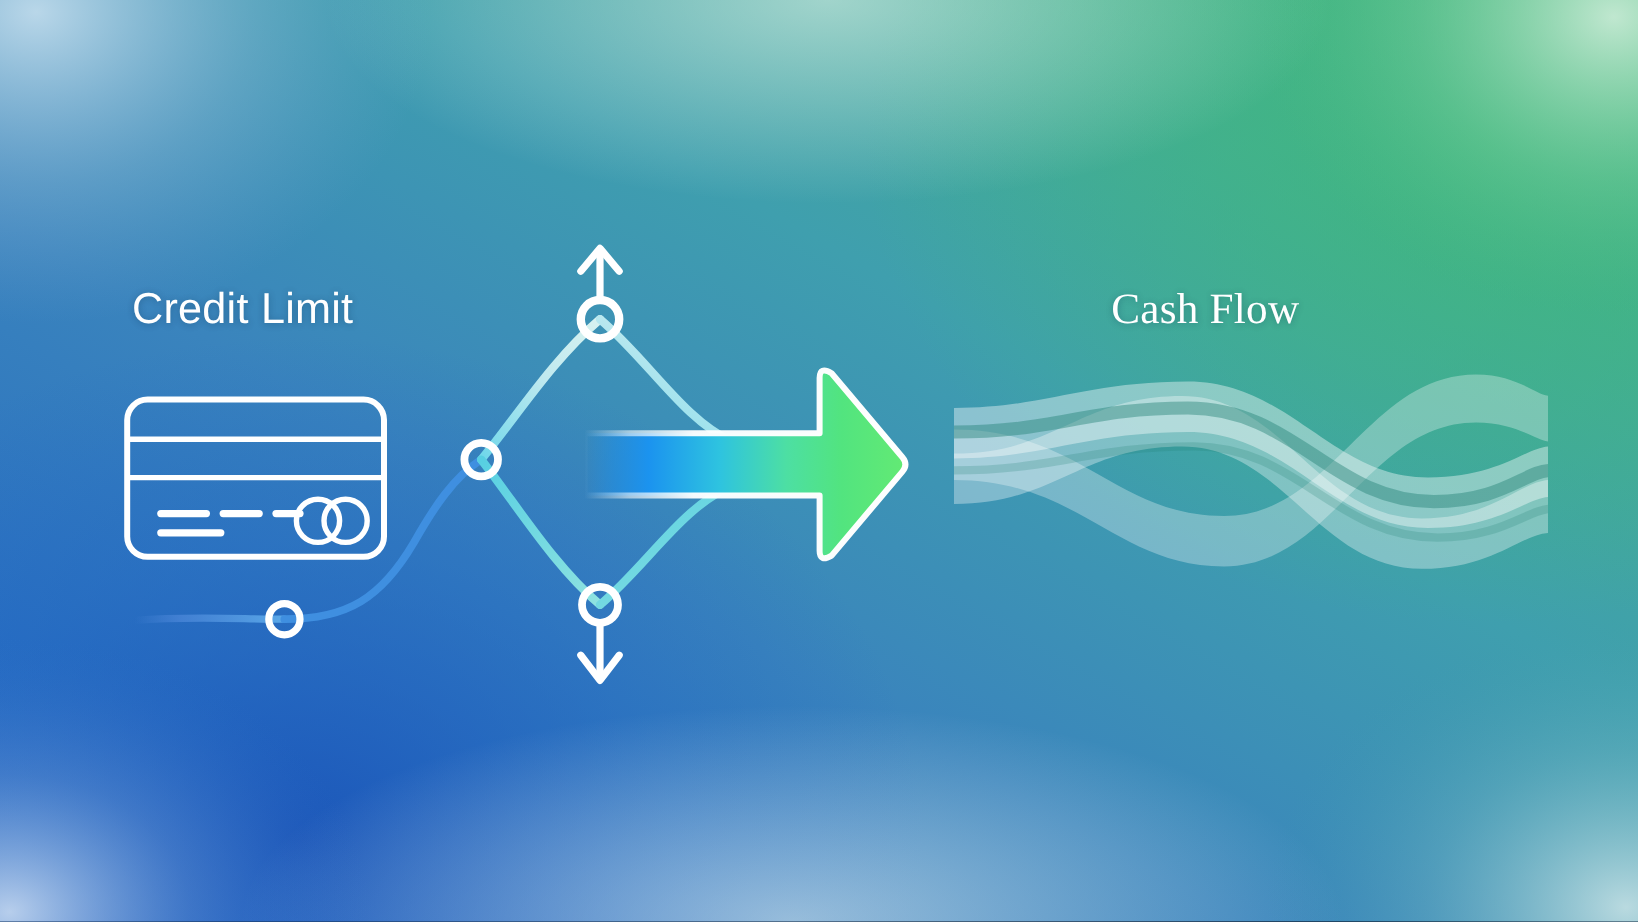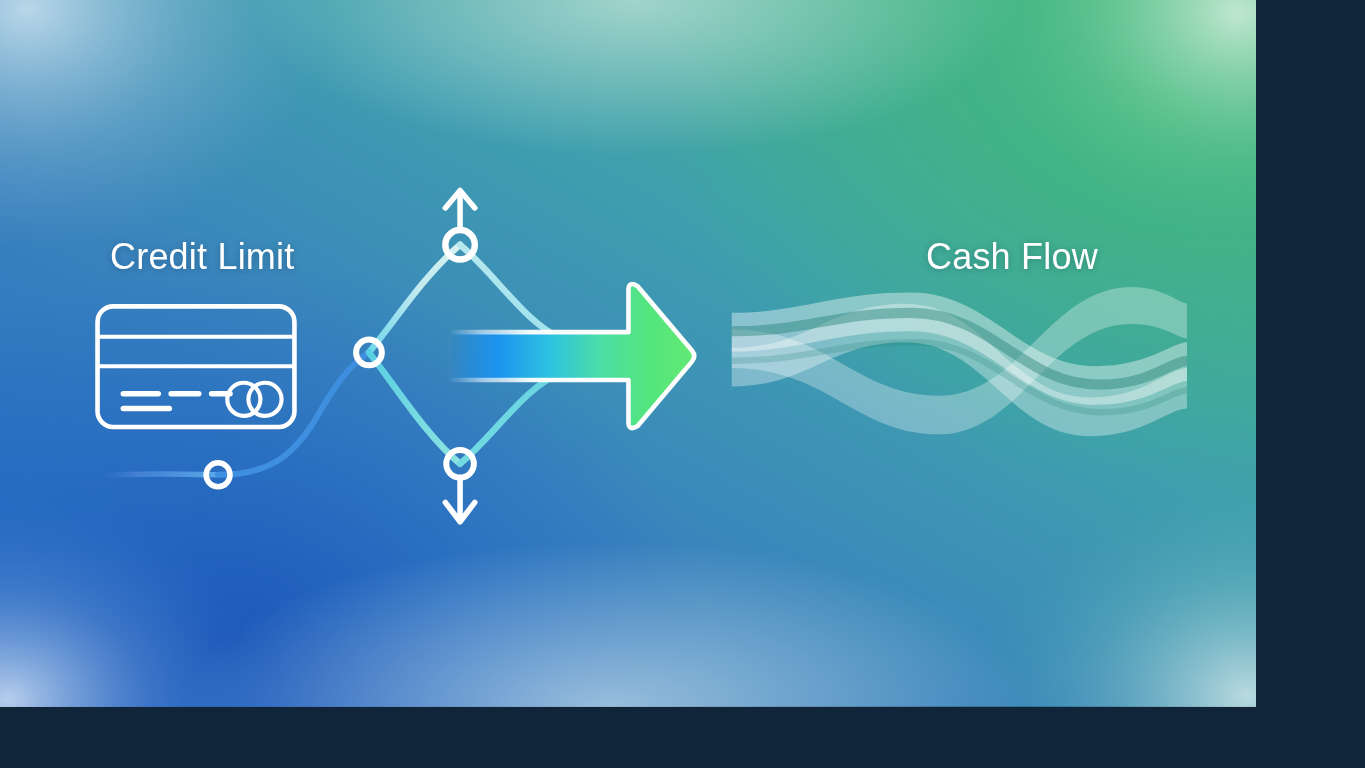--- a/index.html
+++ b/index.html
@@ -1,34 +1,34 @@
 <!DOCTYPE html>
 <html><head>
 <meta charset="utf-8">
 <style>
   html,body{margin:0;padding:0;background:#10243a;}
   #stage{
     position:relative;
-    width:1256px;height:768px;
+    width:1365px;height:768px;
     overflow:hidden;
     font-family:"Liberation Sans", sans-serif;
   }
   #bg{position:absolute;inset:0;}
   #art{position:absolute;inset:0;}
   .label{
     position:absolute;
     color:#ffffff;
     font-size:36px;
     font-weight:400;
     letter-spacing:0.2px;
     white-space:nowrap;
     text-shadow:0 1px 6px rgba(10,40,70,0.30);
   }
   #label-left{left:110px;top:236px;}
-  #label-right{left:926px;top:236px;}
+  #label-right{left:926px;top:236px;font-family:Liberation Serif, serif;}
 </style>
 </head>
 <body>
 
 <div id="stage">
 
   <svg id="bg" viewBox="0 0 1365 768" preserveAspectRatio="none">
     <defs>
       <linearGradient id="bgBase" x1="0" y1="1" x2="1" y2="0">
         <stop offset="0%" stop-color="#1f63c4"></stop>

